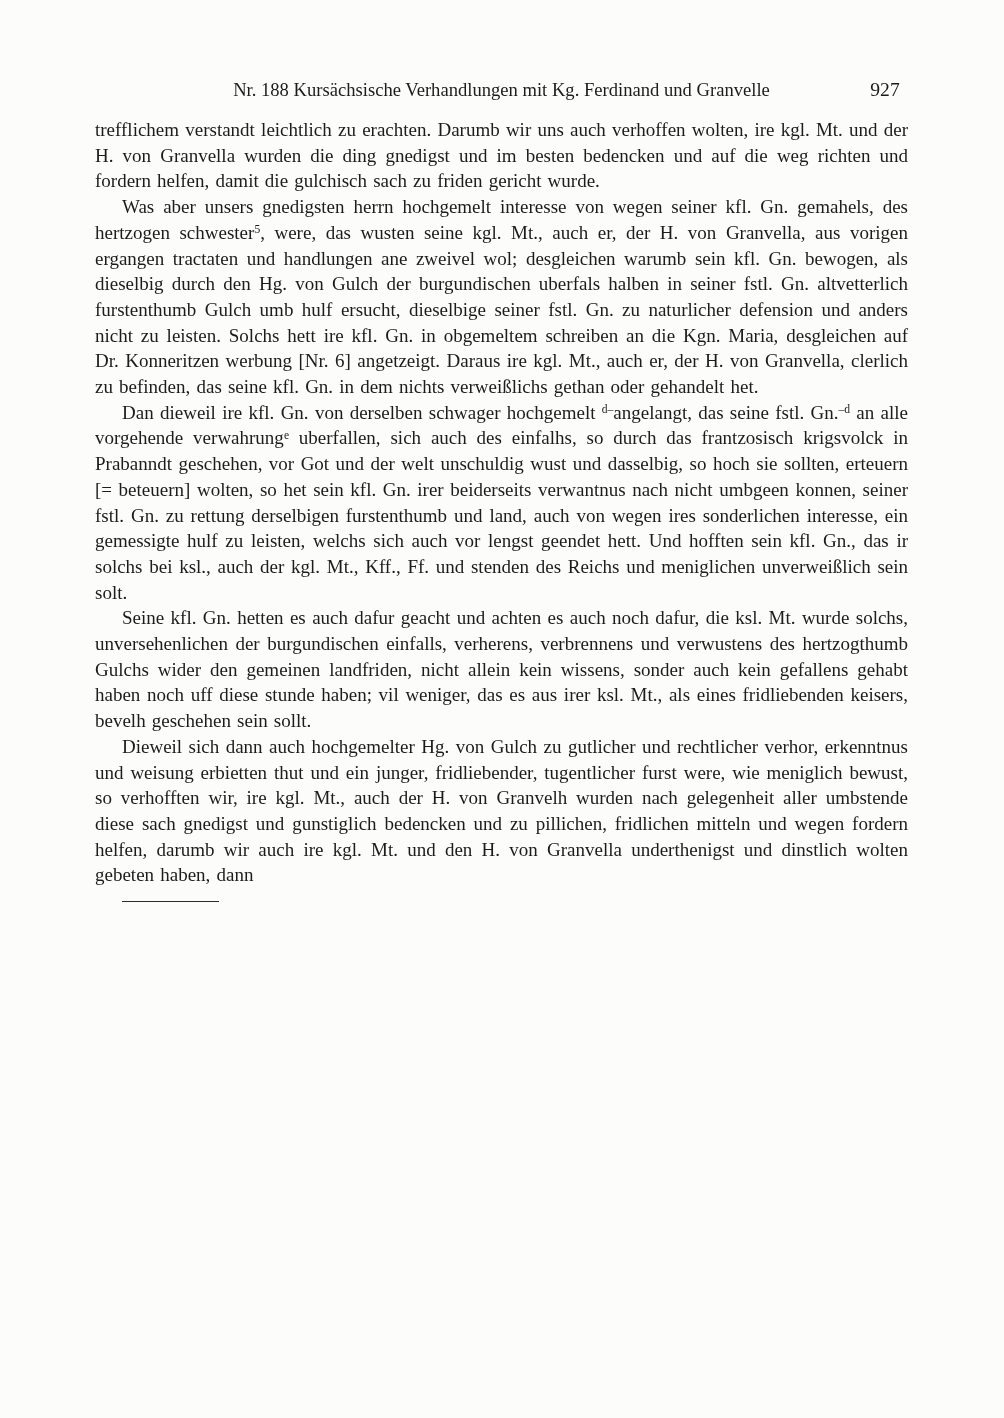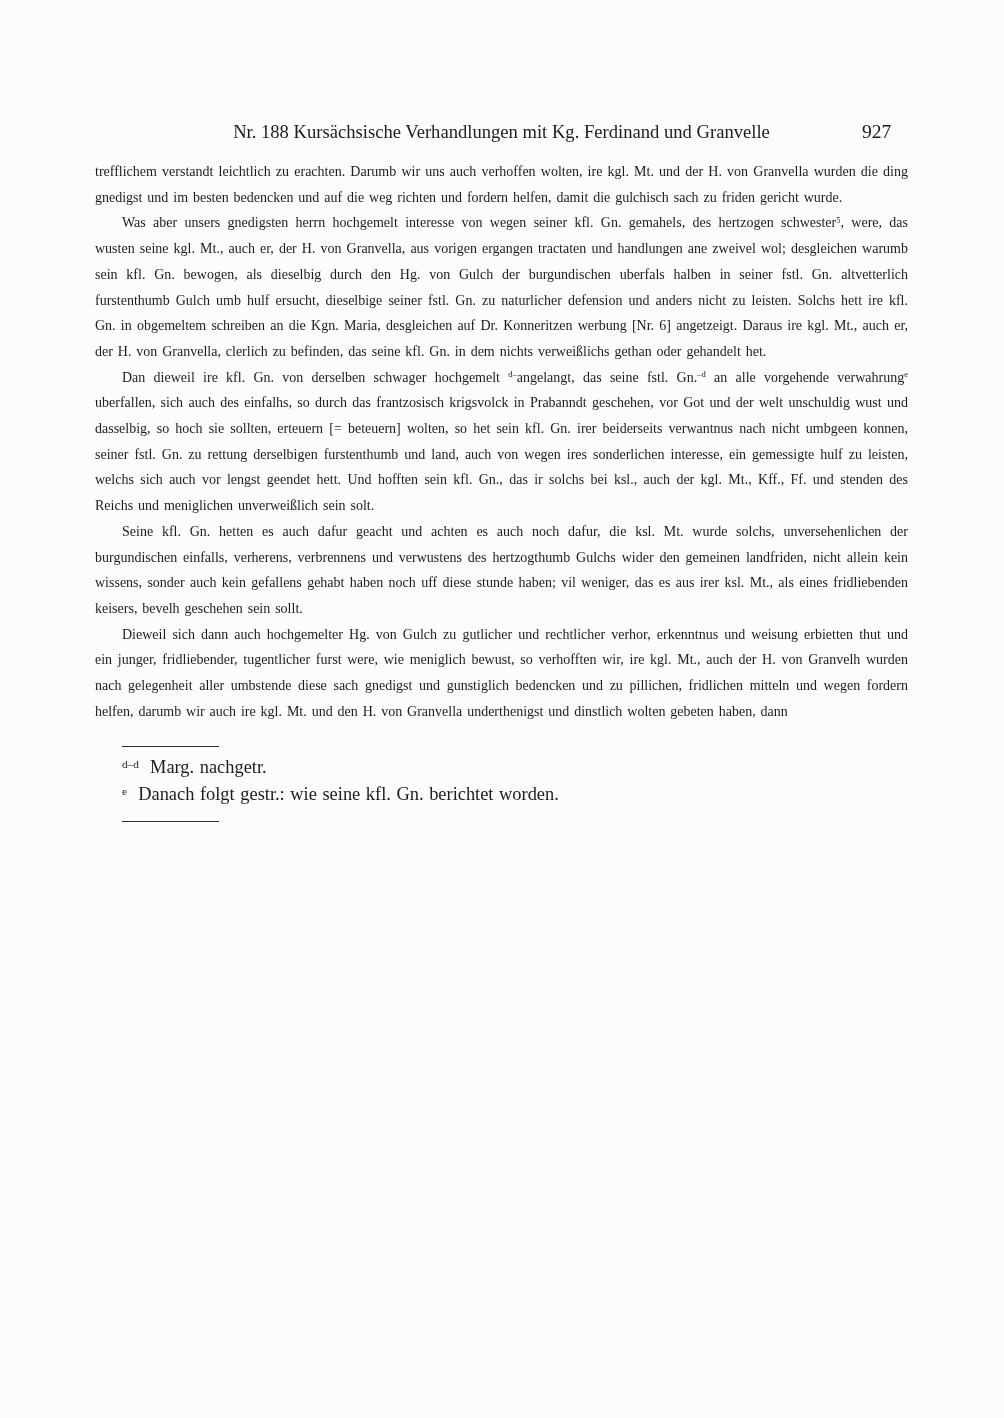--- a/index.html
+++ b/index.html
@@ -4,35 +4,35 @@
 <style>
   * { box-sizing: border-box; }
   html, body { margin: 0; padding: 0; }
   body {
     width: 1004px; height: 1418px;
     background: #fcfcfa;
     font-family: "Liberation Serif", "DejaVu Serif", serif;
   }
   .page {
     width: 1004px; height: 1418px;
-    padding: 120px 96px 0 95px;
+    padding: 78px 96px 0 95px;
     color: #1c1c1c;
     overflow: hidden;
   }
   .header {
     display: flex; align-items: baseline;
     font-size: 18.6px; line-height: 24px;
     margin-bottom: 15px;
   }
   .header .spacer { width: 46px; }
   .header .title { flex: 1; text-align: center; }
-  .header .pageno { width: 46px; text-align: left; font-size: 19.6px; }
+  .header .pageno { width: 46px; text-align: center; font-size: 19.6px; }
   .para {
     margin: 0;
-    font-size: 14px;
+    font-size: 19px;
     line-height: 25.7px;
     text-align: justify;
     word-spacing: 1.4px;
   }
   .para.indent { text-indent: 27px; }
   sup {
     font-size: 61%;
     line-height: 0;
     position: relative; top: -0.5em;
     vertical-align: baseline;
@@ -63,25 +63,18 @@
   </div>
 
   <div class="body-text">
       <p class="para"><span>trefflichem verstandt leichtlich zu erachten. Darumb wir uns auch verhoffen wolten, ire kgl. Mt. und der H. von Granvella wurden die ding gnedigst und im besten bedencken und auf die weg richten und fordern helfen, damit die gulchisch sach zu friden gericht wurde.</span></p>
       <p class="para indent"><span>Was aber unsers gnedigsten herrn hochgemelt interesse von wegen seiner kfl. Gn. gemahels, des hertzogen schwester</span><sup>5</sup><span>, were, das wusten seine kgl. Mt., auch er, der H. von Granvella, aus vorigen ergangen tractaten und handlungen ane zweivel wol; desgleichen warumb sein kfl. Gn. bewogen, als dieselbig durch den Hg. von Gulch der burgundischen uberfals halben in seiner fstl. Gn. altvetterlich furstenthumb Gulch umb hulf ersucht, dieselbige seiner fstl. Gn. zu naturlicher defension und anders nicht zu leisten. Solchs hett ire kfl. Gn. in obgemeltem schreiben an die Kgn. Maria, desgleichen auf Dr. Konneritzen werbung </span><span class="it">[Nr. 6]</span><span> angetzeigt. Daraus ire kgl. Mt., auch er, der H. von Granvella, clerlich zu befinden, das seine kfl. Gn. in dem nichts verweißlichs gethan oder gehandelt het.</span></p>
       <p class="para indent"><span>Dan dieweil ire kfl. Gn. von derselben schwager hochgemelt </span><sup>d–</sup><span>angelangt, das seine fstl. Gn.</span><sup>–d</sup><span> an alle vorgehende verwahrung</span><sup>e</sup><span> uberfallen, sich auch des einfalhs, so durch das frantzosisch krigsvolck in Prabanndt geschehen, vor Got und der welt unschuldig wust und dasselbig, so hoch sie sollten, erteuern </span><span class="it">[= beteuern]</span><span> wolten, so het sein kfl. Gn. irer beiderseits verwantnus nach nicht umbgeen konnen, seiner fstl. Gn. zu rettung derselbigen furstenthumb und land, auch von wegen ires sonderlichen interesse, ein gemessigte hulf zu leisten, welchs sich auch vor lengst geendet hett. Und hofften sein kfl. Gn., das ir solchs bei ksl., auch der kgl. Mt., Kff., Ff. und stenden des Reichs und meniglichen unverweißlich sein solt.</span></p>
       <p class="para indent"><span>Seine kfl. Gn. hetten es auch dafur geacht und achten es auch noch dafur, die ksl. Mt. wurde solchs, unversehenlichen der burgundischen einfalls, verherens, verbrennens und verwustens des hertzogthumb Gulchs wider den gemeinen landfriden, nicht allein kein wissens, sonder auch kein gefallens gehabt haben noch uff diese stunde haben; vil weniger, das es aus irer ksl. Mt., als eines fridliebenden keisers, bevelh geschehen sein sollt.</span></p>
       <p class="para indent"><span>Dieweil sich dann auch hochgemelter Hg. von Gulch zu gutlicher und rechtlicher verhor, erkenntnus und weisung erbietten thut und ein junger, fridliebender, tugentlicher furst were, wie meniglich bewust, so verhofften wir, ire kgl. Mt., auch der H. von Granvelh wurden nach gelegenheit aller umbstende diese sach gnedigst und gunstiglich bedencken und zu pillichen, fridlichen mitteln und wegen fordern helfen, darumb wir auch ire kgl. Mt. und den H. von Granvella underthenigst und dinstlich wolten gebeten haben, dann</span></p>
     </div>
 
-  <div class="apparatus">
-    <div class="rule"></div>
-    <div>
-        <p class="para indent"><sup>d–d</sup><span>&nbsp;&nbsp;</span><span class="it">Marg. nachgetr.</span></p>
-        <p class="para indent"><sup>e</sup><span>&nbsp;&nbsp;</span><span class="it">Danach folgt gestr.:</span><span> wie seine kfl. Gn. berichtet worden.</span></p>
-      </div>
-  </div>
 
   <div class="footnotes">
     <div class="rule"></div>
   </div>
 
 </div>
 
 </body></html>

